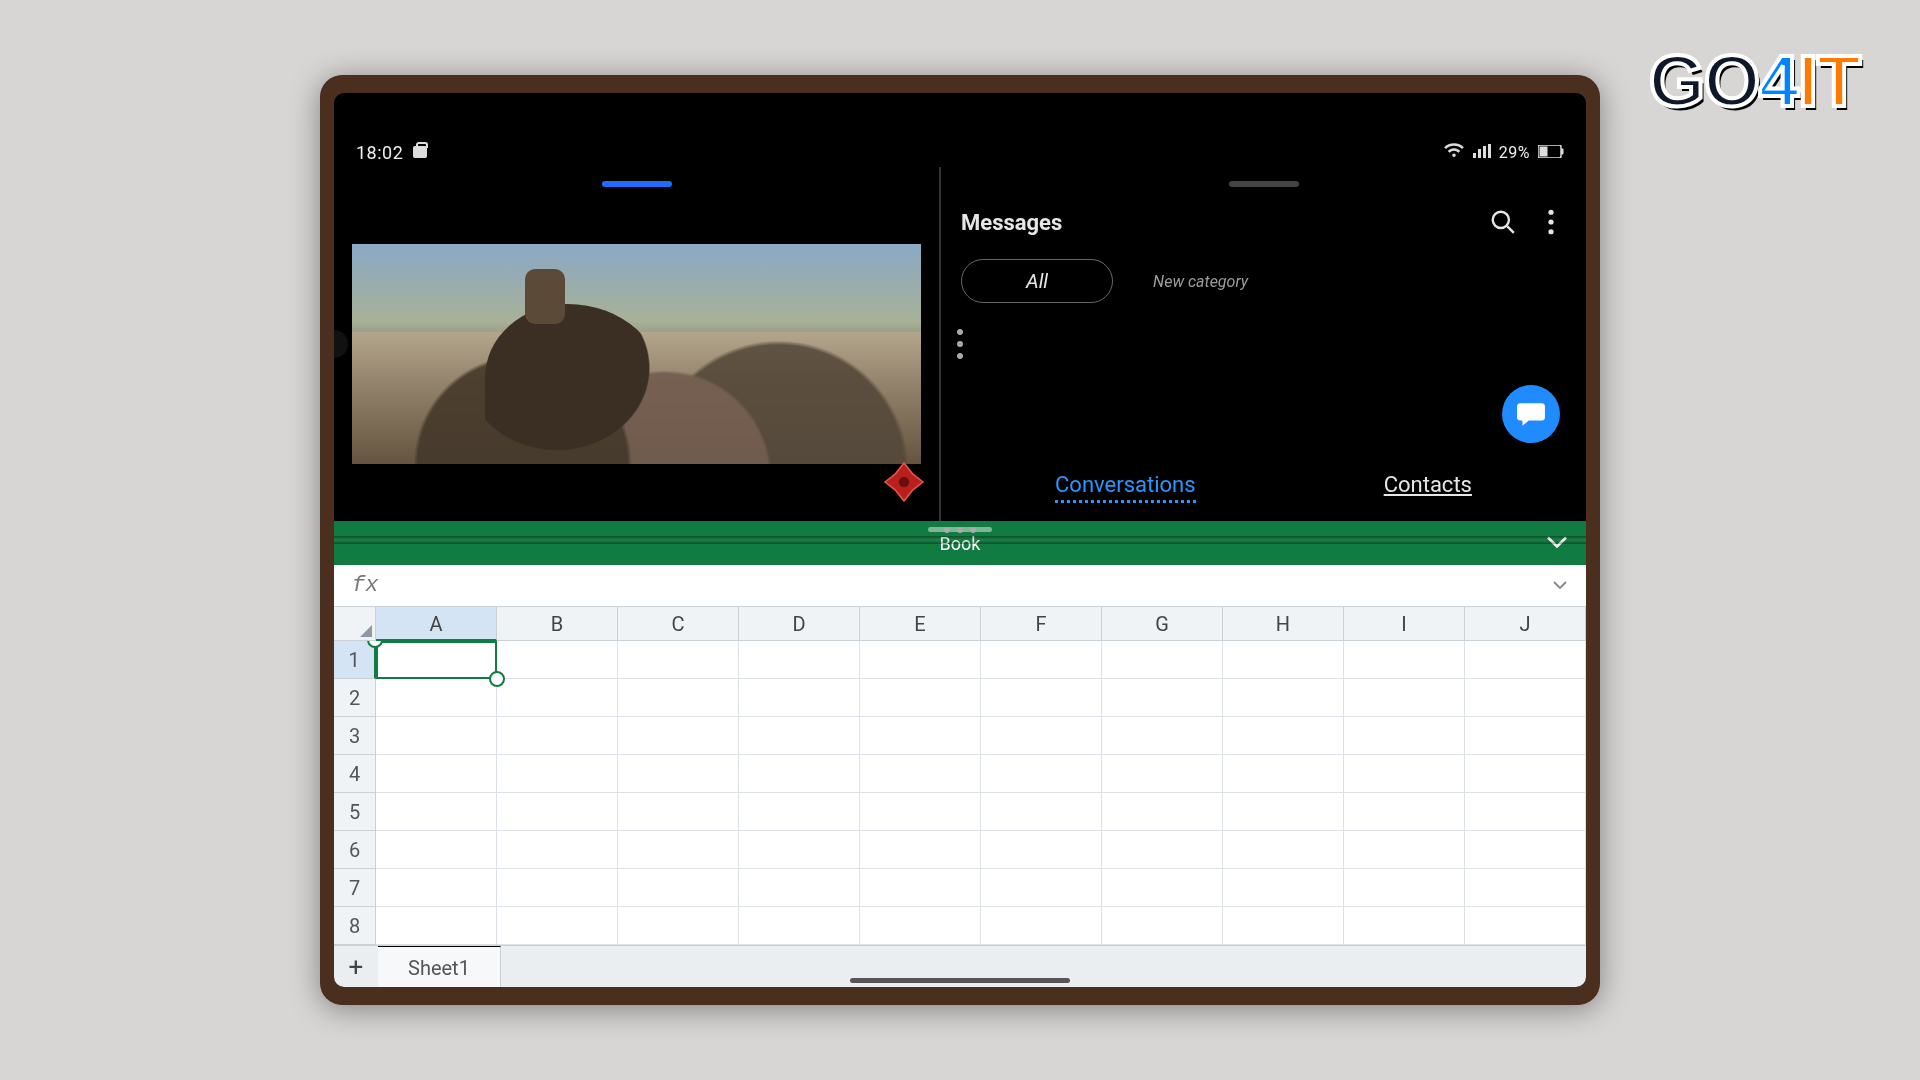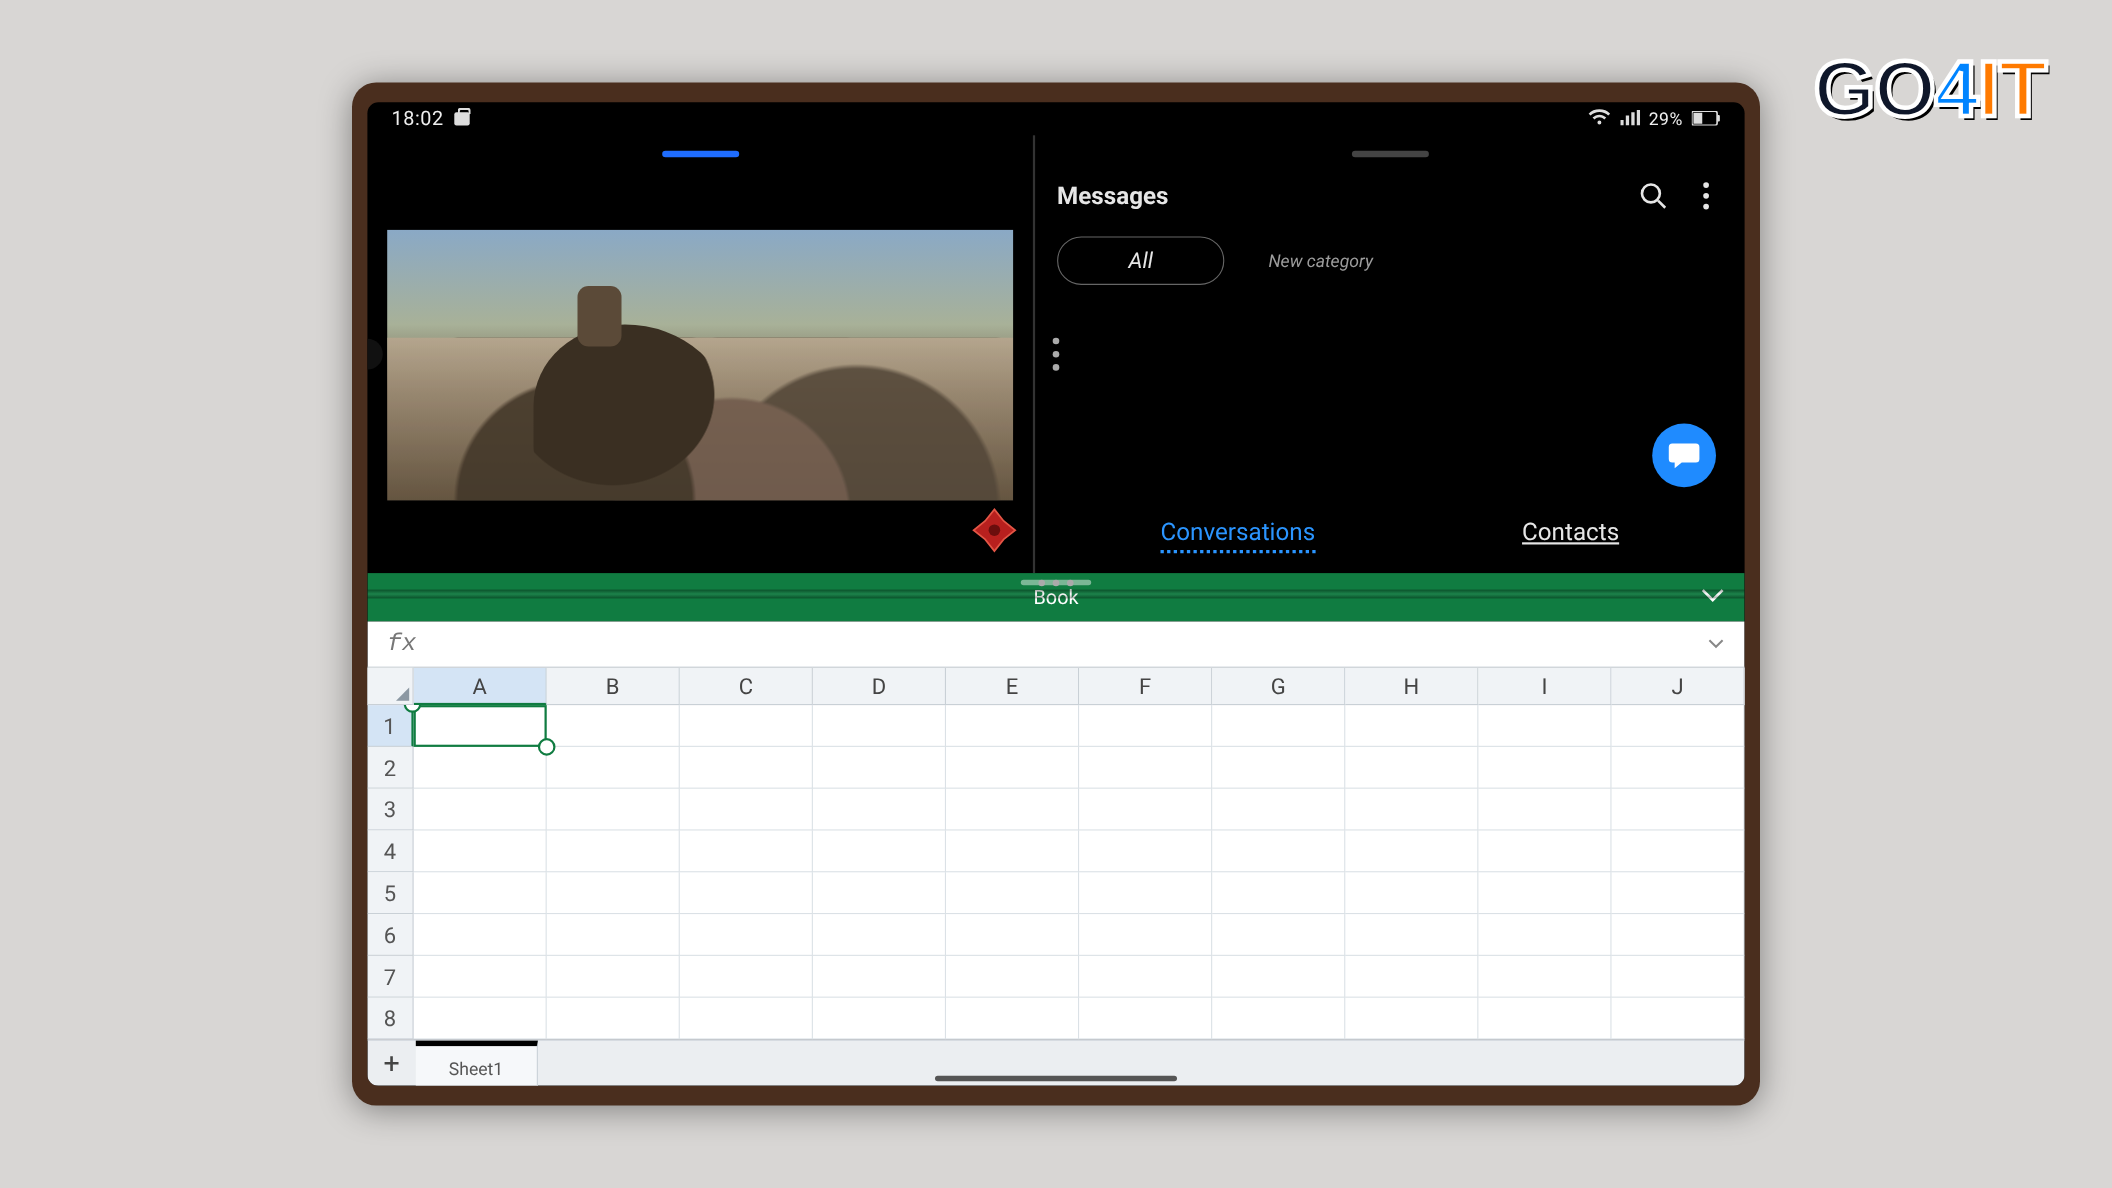--- a/index.html
+++ b/index.html
@@ -43,20 +43,21 @@
   }
   
   .status-bar {
     height: 30px;
     color: #eee;
     display: flex;
     align-items: center;
     padding: 0 22px;
     font-size: 18px;
     letter-spacing: .5px;
+    margin-top: 44px;
   }
   .status-left { display: flex; align-items: center; gap: 10px; }
   .status-right { margin-left: auto; display: flex; align-items: center; gap: 8px; font-size: 16px; }
   .briefcase { width: 14px; height: 12px; background: #ddd; border-radius: 2px; position: relative; }
   .briefcase::before { content:""; position:absolute; top:-4px; left:3px; width:8px; height:4px; border:2px solid #ddd; border-bottom:none; border-radius:3px 3px 0 0; }
   
   .top-half {
     flex: 1;
     display: flex;
     position: relative;
@@ -136,21 +137,21 @@
   .row { display:flex; height:38px;}
   .row-h { width:42px; text-align:center; line-height:38px; background:#f0f3f6; border-right:1px solid #c9d0d6; border-bottom:1px solid #c9d0d6; color:#555;}
   .row-h.sel { background:#d4e4f5; border-right:2px solid #107c41;}
   .cell { flex:1; border-right:1px solid #dbe1e6; border-bottom:1px solid #dbe1e6;}
   .cell.sel { outline:2px solid #107c41; outline-offset:-2px; position:relative;}
   .sel-handle { position:absolute; width:16px; height:16px; border:2px solid #107c41; background:#fff; border-radius:50%;}
   .sel-handle.tl { top:-9px; left:-9px;}
   .sel-handle.br { bottom:-9px; right:-9px;}
   .sheet-bar { height:42px; background:#ebeef1; display:flex; align-items:center; border-top:1px solid #c9d0d6;}
   .add-sheet { width:44px; text-align:center; font-size:26px; color:#444; line-height:42px;}
-  .sheet-tab { padding:0 30px; height:100%; line-height:42px; background:#f6f8fa; border-right:1px solid #c9d0d6; border-top:5px solid #000000; color:#555; font-size:16px;}
+  .sheet-tab { padding:0 30px; height:100%; line-height:42px; background:#f6f8fa; border-right:1px solid #c9d0d6; border-top:1px solid #000000; color:#555; font-size:20px;}
   .home-indicator { position:absolute; bottom:4px; left:50%; transform:translateX(-50%); width:220px; height:5px; background:#555; border-radius:3px;}
   
   .watermark { position:absolute; top:40px; right:60px; font-family:Impact,"Arial Black",sans-serif; font-weight:900; font-size:72px; letter-spacing:-1px;}
   .watermark .go { color:#0f172a; -webkit-text-stroke:4px #fff; text-shadow: 3px 4px 0 #000;}
   .watermark .four { color:#0084ff; -webkit-text-stroke:4px #fff; text-shadow: 3px 4px 0 #000;}
   .watermark .it { color:#ff7a00; -webkit-text-stroke:4px #fff; text-shadow: 3px 4px 0 #000;}
 </style>
 </head>
 <body>
 

